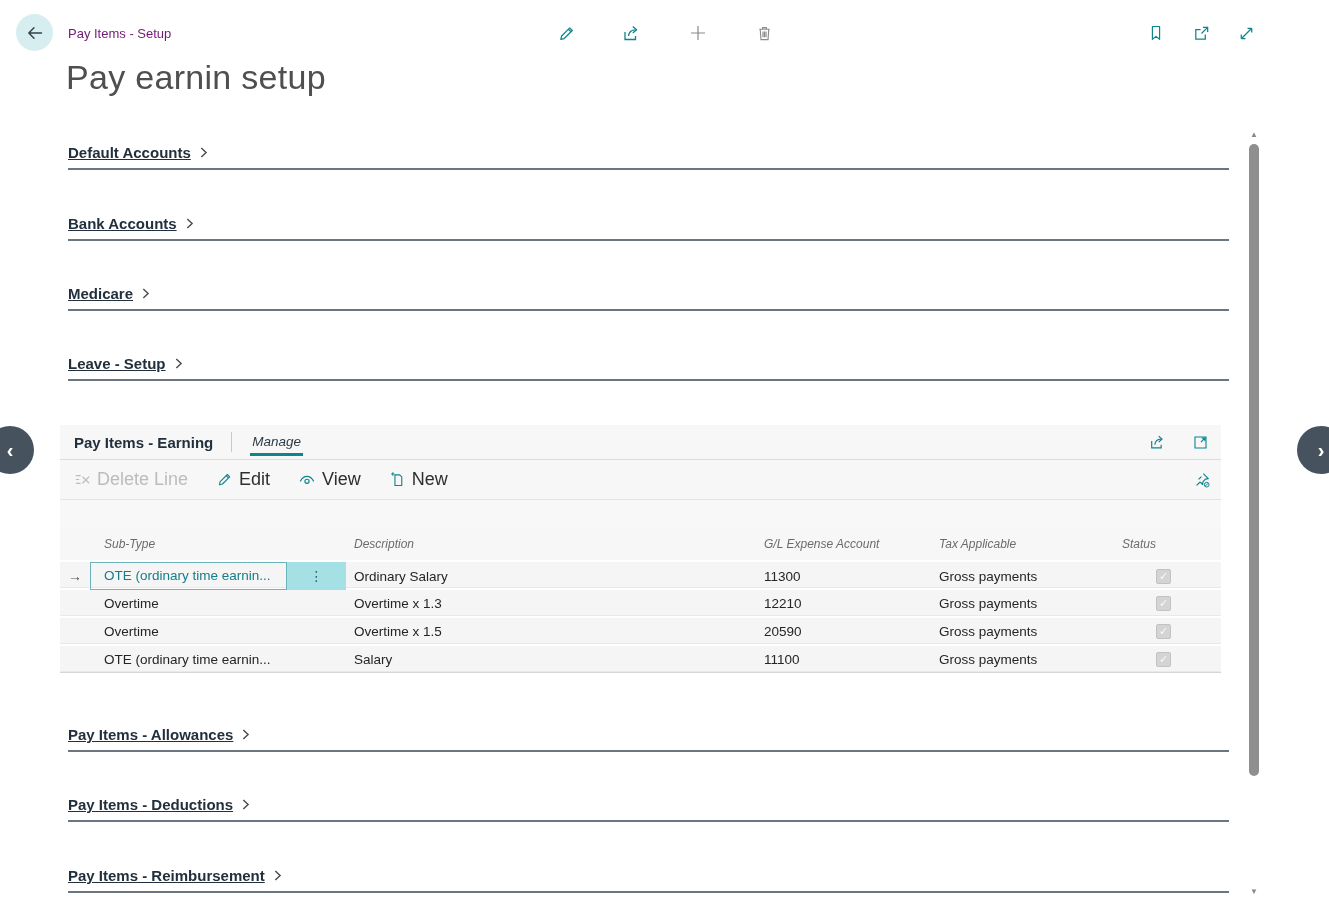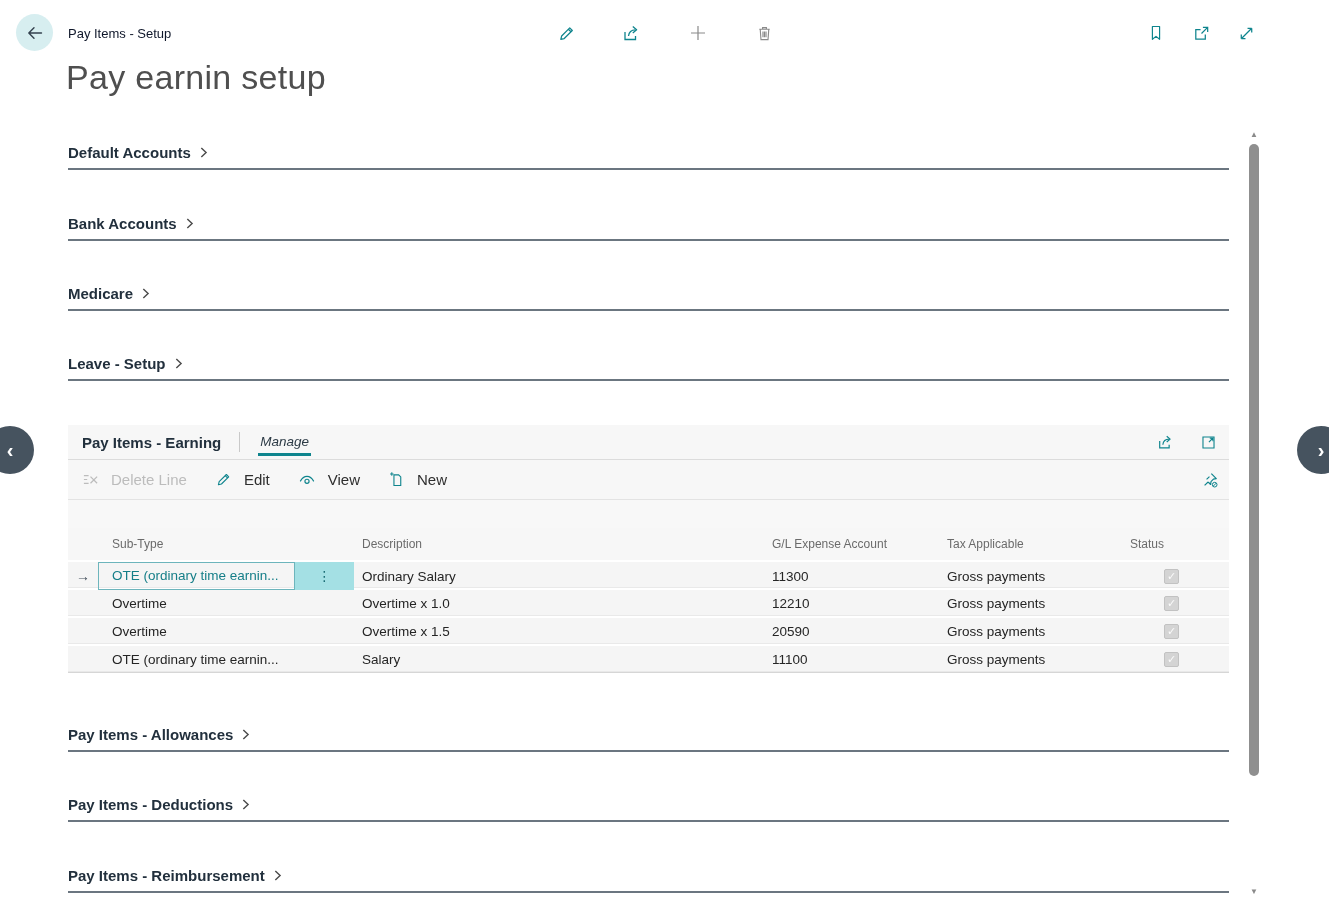--- a/index.html
+++ b/index.html
@@ -3,54 +3,54 @@
 <meta charset="utf-8">
 <style>
   * { margin:0; padding:0; box-sizing:border-box; }
   html,body { width:1329px; height:898px; overflow:hidden; }
   body { font-family:"Liberation Sans","DejaVu Sans",sans-serif; background:#ffffff; color:#333; }
   #app { position:relative; width:1329px; height:898px; background:#fff; overflow:hidden; }
 
   
   .back-btn { position:absolute; left:16px; top:14px; width:37px; height:37px; border-radius:50%;
               background:#d7eef0; display:flex; align-items:center; justify-content:center; cursor:pointer; }
-  .breadcrumb { position:absolute; left:68px; top:26px; font-size:13px; color:#0f172a;text-align:center; }
+  .breadcrumb { position:absolute; left:68px; top:26px; font-size:13px; color:#701a75;text-align:center; }
   .top-center-icons { position:absolute; left:555px; top:22px; width:220px; display:flex; justify-content:space-between; align-items:center; }
   .top-right-icons { position:absolute; right:72px; top:22px; display:flex; gap:23px; align-items:center; }
   .icon-btn { width:22px; height:22px; display:flex; align-items:center; justify-content:center; cursor:pointer; }
   .teal { color:#0e848d; }
   .gray-ic { color:#8a8a8a; }
 
   .page-title { position:absolute; left:66px; top:58px; font-size:34px; font-weight:300; color:#4f4f4f; letter-spacing:.3px; }
 
   
   .section { position:absolute; left:68px; width:1161px; height:33px; border-bottom:2px solid #6b7680;
              display:flex; align-items:center; cursor:pointer; }
-  .section-label { font-size:15px; font-weight:bold; color:#22303d; }
+  .section-label { font-size:15px; font-weight:bold; color:#22303d;text-decoration:underline; }
   .chev { margin-left:6px; display:inline-flex; }
 
   
-  .card { position:absolute; left:68px; top:425px; width:1161px; }
+  .card { position:absolute; left:60px; top:425px; width:1161px; }
   .card-header { height:35px; background:#f7f7f7; border-bottom:1px solid #dcdcdc;
                  display:flex; align-items:center; padding:0 10px 0 14px; }
   .card-title { font-size:15px; font-weight:bold; color:#22303d; }
   .vdiv { width:1px; height:20px; background:#c9c9c9; margin:0 18px; }
   .manage-tab { font-size:13.5px; color:#2d3b46; border-bottom:3px solid #0e848d; padding:5px 2px 4px; cursor:pointer;font-style:italic; }
   .card-header-icons { margin-left:auto; display:flex; gap:20px; }
 
   .card-toolbar { height:40px; background:#f7f7f7; border-bottom:1px solid #e3e3e3;
                   display:flex; align-items:center; padding:0 10px 0 14px; gap:28px; }
-  .tb-btn { display:flex; align-items:center; gap:12px; font-size:15px; color:#2e2e2e; cursor:pointer; }
+  .tb-btn { display:flex; align-items:center; gap:6px; font-size:18px; color:#2e2e2e; cursor:pointer; }
   .tb-btn.disabled { color:#bcbcbc; cursor:default; }
   .tb-pin { margin-left:auto; }
 
   .table-zone { background:#f8f8f8; padding-top:28px; border-bottom:1px solid #d6d6d6; }
   .trow { display:grid; grid-template-columns:30px 197px 59px 410px 175px 175px 115px; align-items:center; }
   .thead { height:32px; background:#f7f7f7; }
-  .thead .th { font-size:12px; color:#6b6b6b; padding-left:8px; white-space:nowrap; }
+  .thead .th { font-size:12px; color:#6b6b6b; padding-left:8px; white-space:nowrap;font-style:italic; }
   .thead .th.first { padding-left:14px; }
   .thead .th.status { padding-left:16px; }
 
   .row { height:28px; background:#f5f5f5; border-top:2px solid #ffffff; box-shadow:0 -1px 0 #e9e9e9 inset; }
   .cell { font-size:13.5px; color:#252525; padding-left:8px; white-space:nowrap; overflow:hidden; }
   .cell.sub { padding-left:14px; }
   .row-marker { font-size:14px; color:#44505c; text-align:center; }
   .cell.sub.selected { color:#157e88; border:1px solid #6db5bc; height:28px; line-height:26px; padding-left:13px; cursor:pointer; }
   .more-cell { background:#a4e0e4; height:28px; display:flex; align-items:center; justify-content:center;
                color:#1c6d75; font-size:14px; letter-spacing:0; cursor:pointer; }
@@ -278,21 +278,21 @@
             <span class="checkbox">
               <span>✓</span>
             </span>
           </span>
       </div>
 
       <div class="trow row">
         <span class="row-marker"></span>
         <span class="cell sub">Overtime</span>
         <span></span>
-        <span class="cell">Overtime x 1.0</span>
+        <span class="cell">Overtime x 1.3</span>
         <span class="cell">12210</span>
         <span class="cell">Gross payments</span>
         <span class="status-cell">
             <span class="checkbox">
               <span>✓</span>
             </span>
           </span>
       </div>
 
       <div class="trow row">

